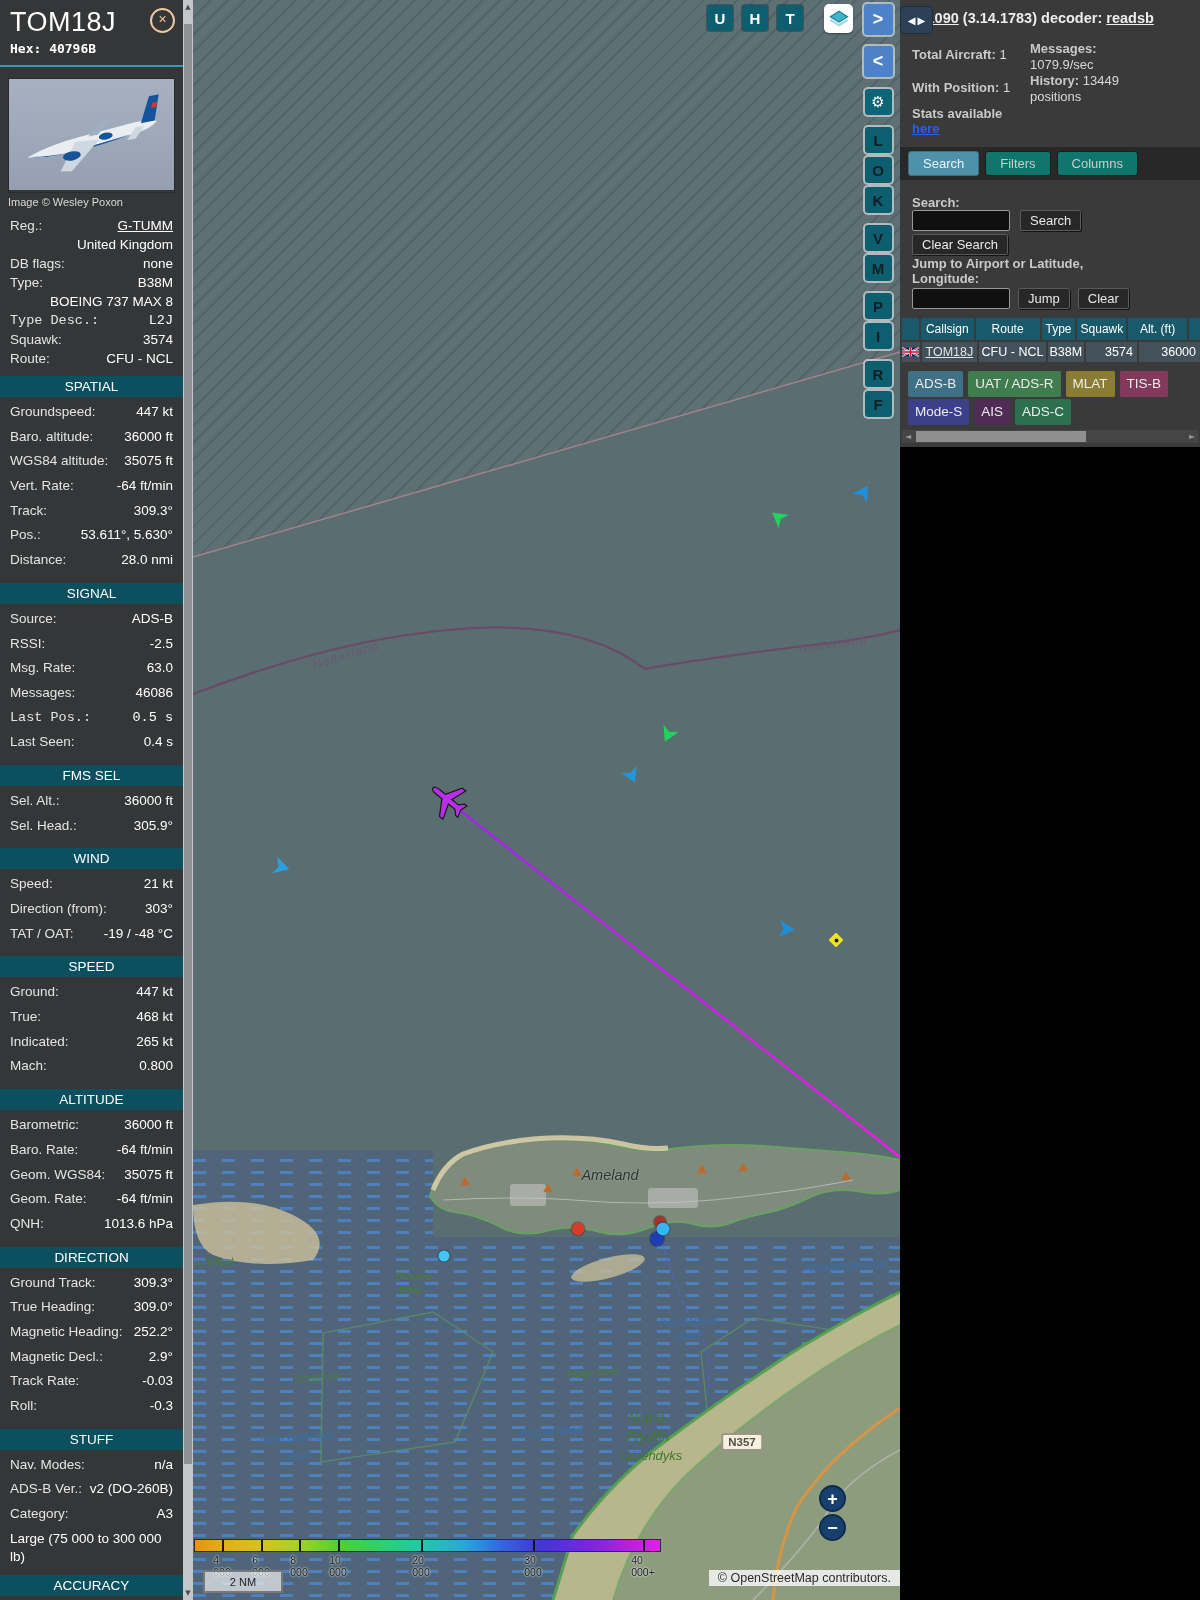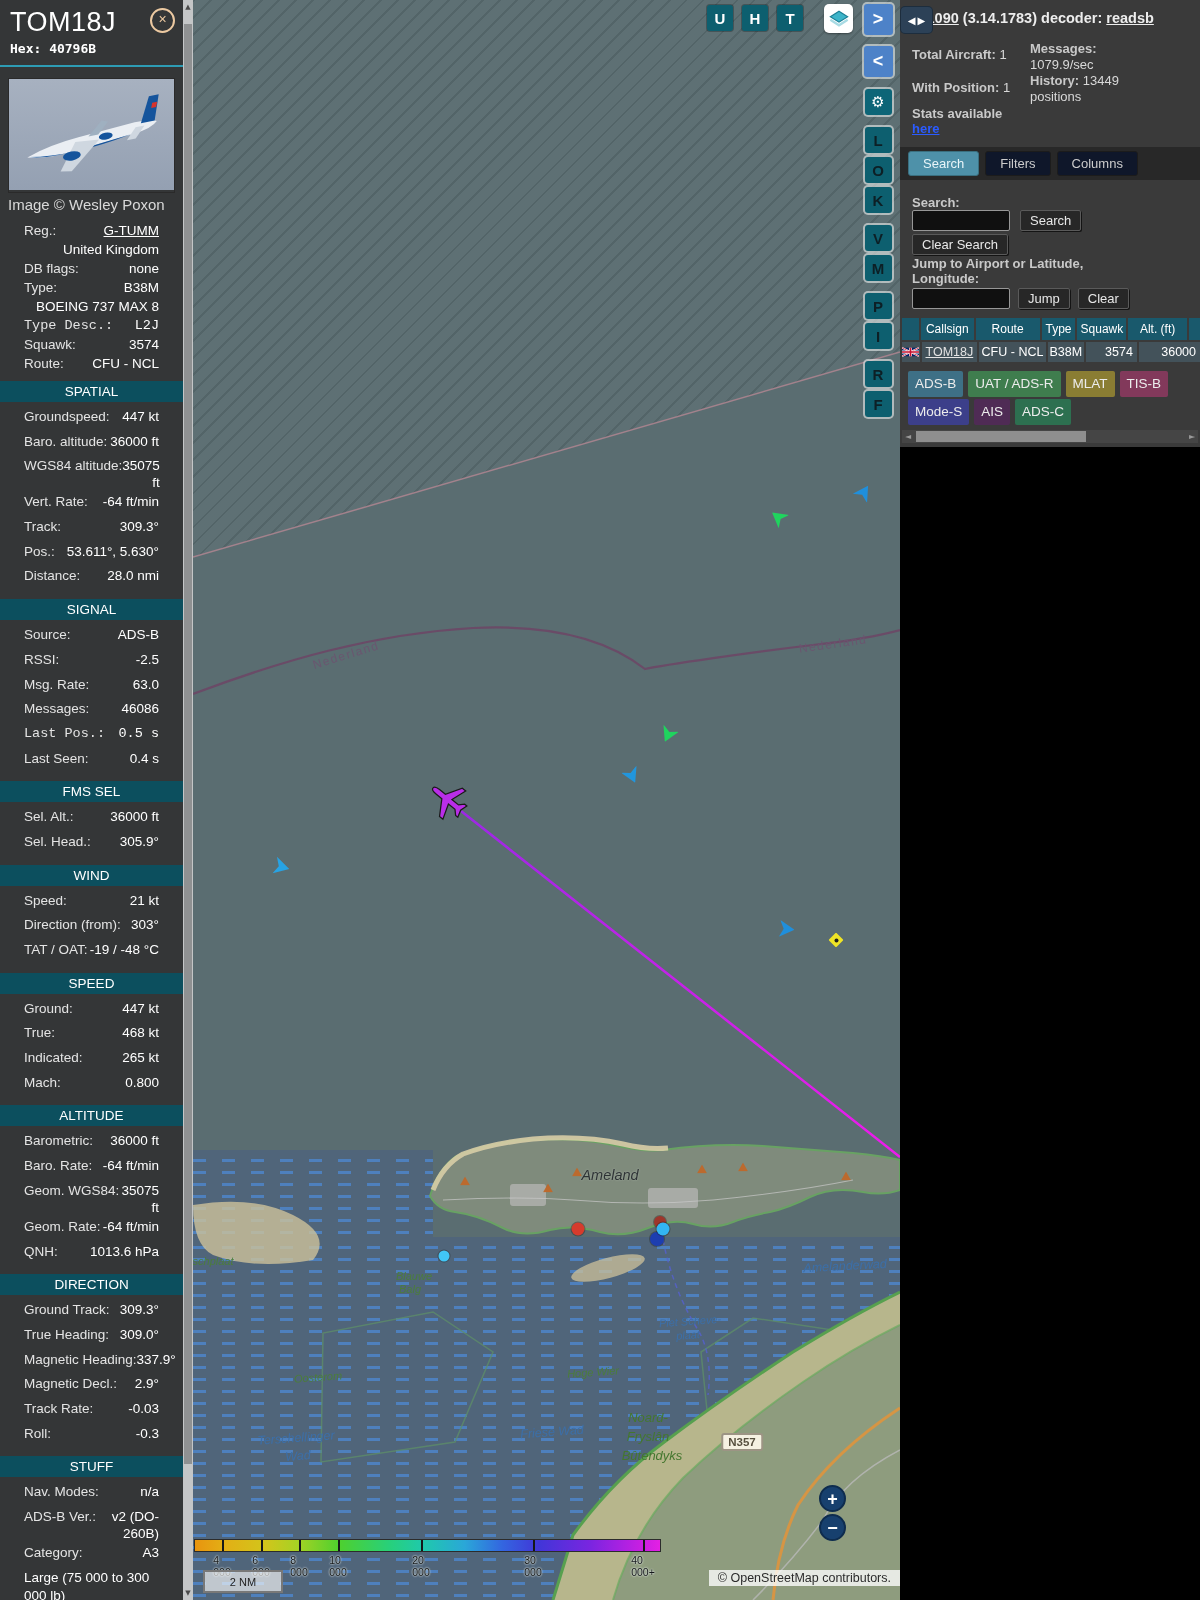--- a/index.html
+++ b/index.html
@@ -8,22 +8,22 @@
   
   #sidebar{position:absolute;left:0;top:0;width:183px;height:1600px;background:#343637;
            color:#ececec;font-size:13.5px;overflow:hidden;}
   .sb-head{position:relative;padding:7px 10px 0;}
   .callsign{font-size:27px;color:#fff;letter-spacing:.5px;}
   .closebtn{position:absolute;right:8px;top:8px;width:21px;height:21px;border-radius:50%;
             border:2px solid #ecc9a1;color:#ecc9a1;font-size:14px;line-height:19px;text-align:center;cursor:pointer;}
   .hexline{font-family:"DejaVu Sans Mono",monospace;font-weight:bold;font-size:13px;margin-top:3px;color:#fff;}
   .divider{height:2px;background:#2d9cb4;margin-top:9px;}
   .photo{margin:11px 8px 0;height:113px;border:1px solid #2a2a2a;}
-  .credit{font-size:15px;color:#d9d9d9;margin:3px 8px 8px;}
-  .row{display:flex;justify-content:space-between;padding:1px 24px;line-height:17px;}
+  .credit{font-size:11px;color:#d9d9d9;margin:3px 8px 8px;}
+  .row{display:flex;justify-content:space-between;padding:1px 10px;line-height:17px;}
   .row .lbl{white-space:nowrap;color:#e4e4e4;}
   .row .val{text-align:right;color:#fff;}
   .row.full{justify-content:flex-end;}
   .row.gap{font-family:Liberation Mono, monospace;}
   .row.wrap{display:block;}
   .row.wrap .val{display:block;text-align:left;white-space:normal;line-height:18px;}
   .lnk{text-decoration:underline;cursor:pointer;}
   sub{font-size:9px;}
   .sec-head{background:#0c4f5e;color:#fff;text-align:center;padding:3px 0;margin:8px 0 5px;font-size:13.5px;}
   
@@ -107,21 +107,21 @@
            color:#fff;font-size:10px;display:flex;align-items:center;justify-content:center;gap:2px;
            box-shadow:0 0 0 1px #1d2d3d;cursor:pointer;font-family:"DejaVu Sans",sans-serif;}
   .b{font-weight:bold;color:#c9c9c9;}
   .pstat{position:absolute;line-height:16px;}
   .ps1{left:12px;top:47px;} .ps2{left:12px;top:80px;}
   .ps3{left:12px;top:106px;} .ps4{left:12px;top:121px;}
   .psm{left:130px;top:41px;width:110px;} .psh{left:130px;top:73px;width:110px;}
   .bluelink{color:#2b5bff;font-weight:bold;text-decoration:underline;cursor:pointer;}
   .tabs{position:absolute;left:0;top:147px;width:100%;height:33px;background:#282828;display:flex;
         align-items:center;padding-left:8px;gap:6px;box-sizing:border-box;}
-  .tab{padding:4px 14px;background:#0f172a;border:1px solid #1c1c1c;border-radius:3px;color:#ccc;cursor:pointer;}
+  .tab{padding:4px 14px;background:#0f766e;border:1px solid #1c1c1c;border-radius:3px;color:#ccc;cursor:pointer;}
   .tab.active{background:#4e91a9;color:#e9f5f9;border-color:#3a6f7f;}
   .flabel{position:absolute;font-weight:bold;color:#c9c9c9;}
   .fl1{left:12px;top:195px;} .fl2{left:12px;top:256px;width:235px;line-height:15px;}
   .frow{position:absolute;display:flex;gap:10px;align-items:center;}
   .fr1{left:12px;top:210px;} .fr2{left:12px;top:234px;} .fr3{left:12px;top:288px;gap:8px;}
   .txt{width:92px;height:17px;background:#101010;border:1px solid #979797;border-radius:2px;color:#eee;}
   .btn{background:#272727;border:1px solid #5a5a5a;border-radius:2px;color:#e8e8e8;font-size:13px;
        padding:2px 9px;box-shadow:1px 1px 0 rgba(0,0,0,.65);cursor:pointer;font-family:"Liberation Sans",sans-serif;}
   .tbl{position:absolute;left:0;top:318px;width:100%;}
   .th,.trw{display:flex;gap:2px;padding-left:2px;}
@@ -404,21 +404,21 @@
               <span class="val">309.3°</span>
             </div>
 
             <div class="row">
               <span class="lbl"><span>True Heading:</span><sub></sub><span></span></span>
               <span class="val">309.0°</span>
             </div>
 
             <div class="row">
               <span class="lbl"><span>Magnetic Heading:</span><sub></sub><span></span></span>
-              <span class="val">337.9°</span>
+              <span class="val">252.2°</span>
             </div>
 
             <div class="row">
               <span class="lbl"><span>Magnetic Decl.:</span><sub></sub><span></span></span>
               <span class="val">2.9°</span>
             </div>
 
             <div class="row">
               <span class="lbl"><span>Track Rate:</span><sub></sub><span></span></span>
               <span class="val">-0.03</span>

